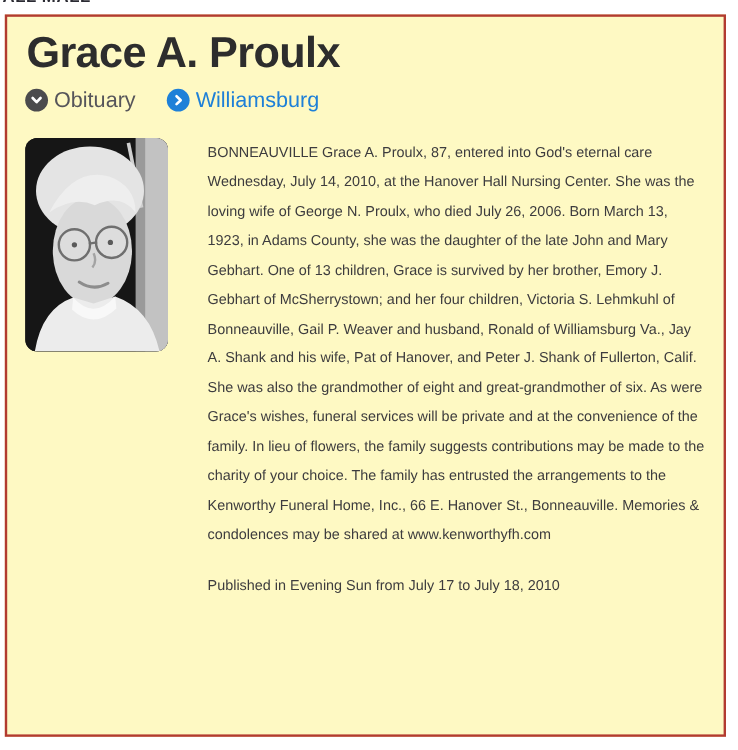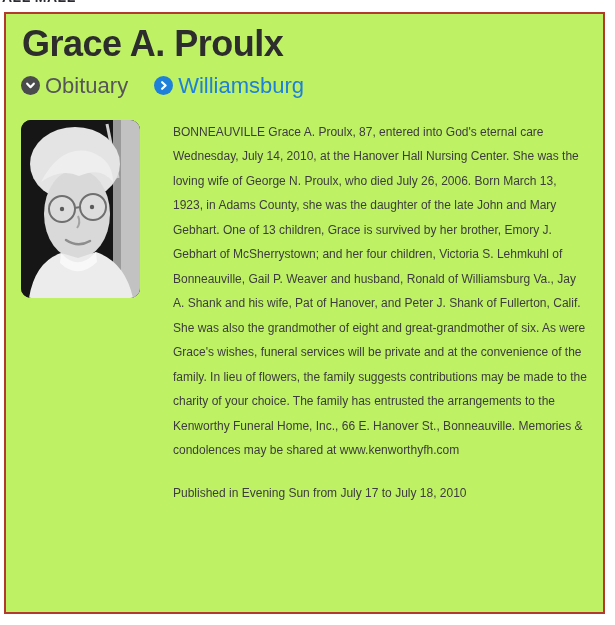--- a/index.html
+++ b/index.html
@@ -15,41 +15,41 @@
     position: absolute;
     top: -11px; left: 2px;
     font-size: 14px; font-weight: bold;
     color: #2b2b33; letter-spacing: 0.5px;
   }
   .card {
     position: absolute;
     left: 4px; top: 12px;
     width: 601px; height: 602px;
     border: 2px solid var(--border-color, #b23b30);
-    background: #bef264;
+    background: #fef9c3;
     padding: 8px 14px 0 14px;
     overflow: hidden;
   }
   .page-title {
     margin: 2px 0 0 2px;
     font-size: 36px;
     font-weight: 700;
     color: var(--title-color, #2d2d2d);
     letter-spacing: -0.5px;
     line-height: 1.1;
   }
   .tabs {
     display: flex; align-items: center;
     gap: 26px;
     margin: 9px 0 0 1px;
   }
   .tab {
     display: inline-flex; align-items: center;
     gap: 5px;
-    font-size: 22px;
+    font-size: 18px;
     font-weight: 500;
     text-decoration: none;
     cursor: pointer;
   }
   .tab.gray  { color: var(--tab-gray-text, #56555a); }
   .tab.blue  { color: var(--tab-blue, #1e80d8); }
   .circle {
     width: 19px; height: 19px;
     border-radius: 50%;
     display: inline-flex; align-items: center; justify-content: center;

